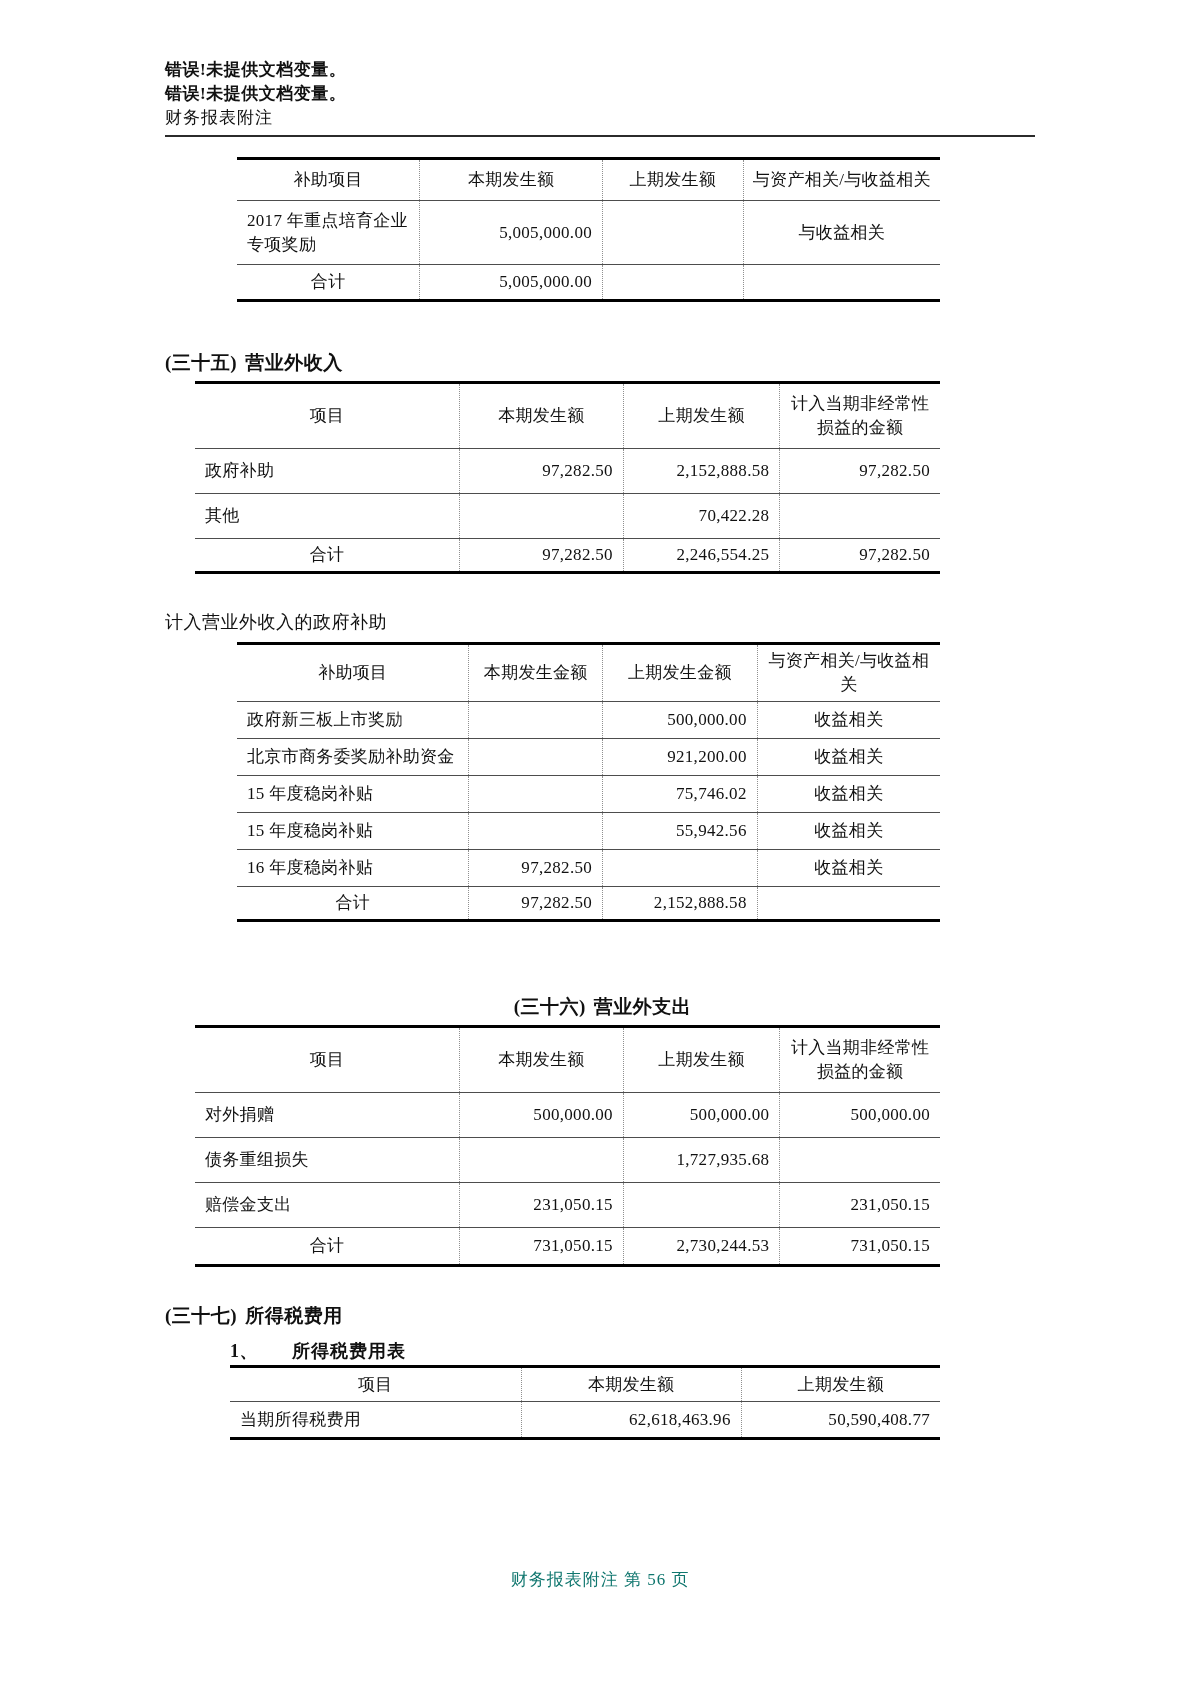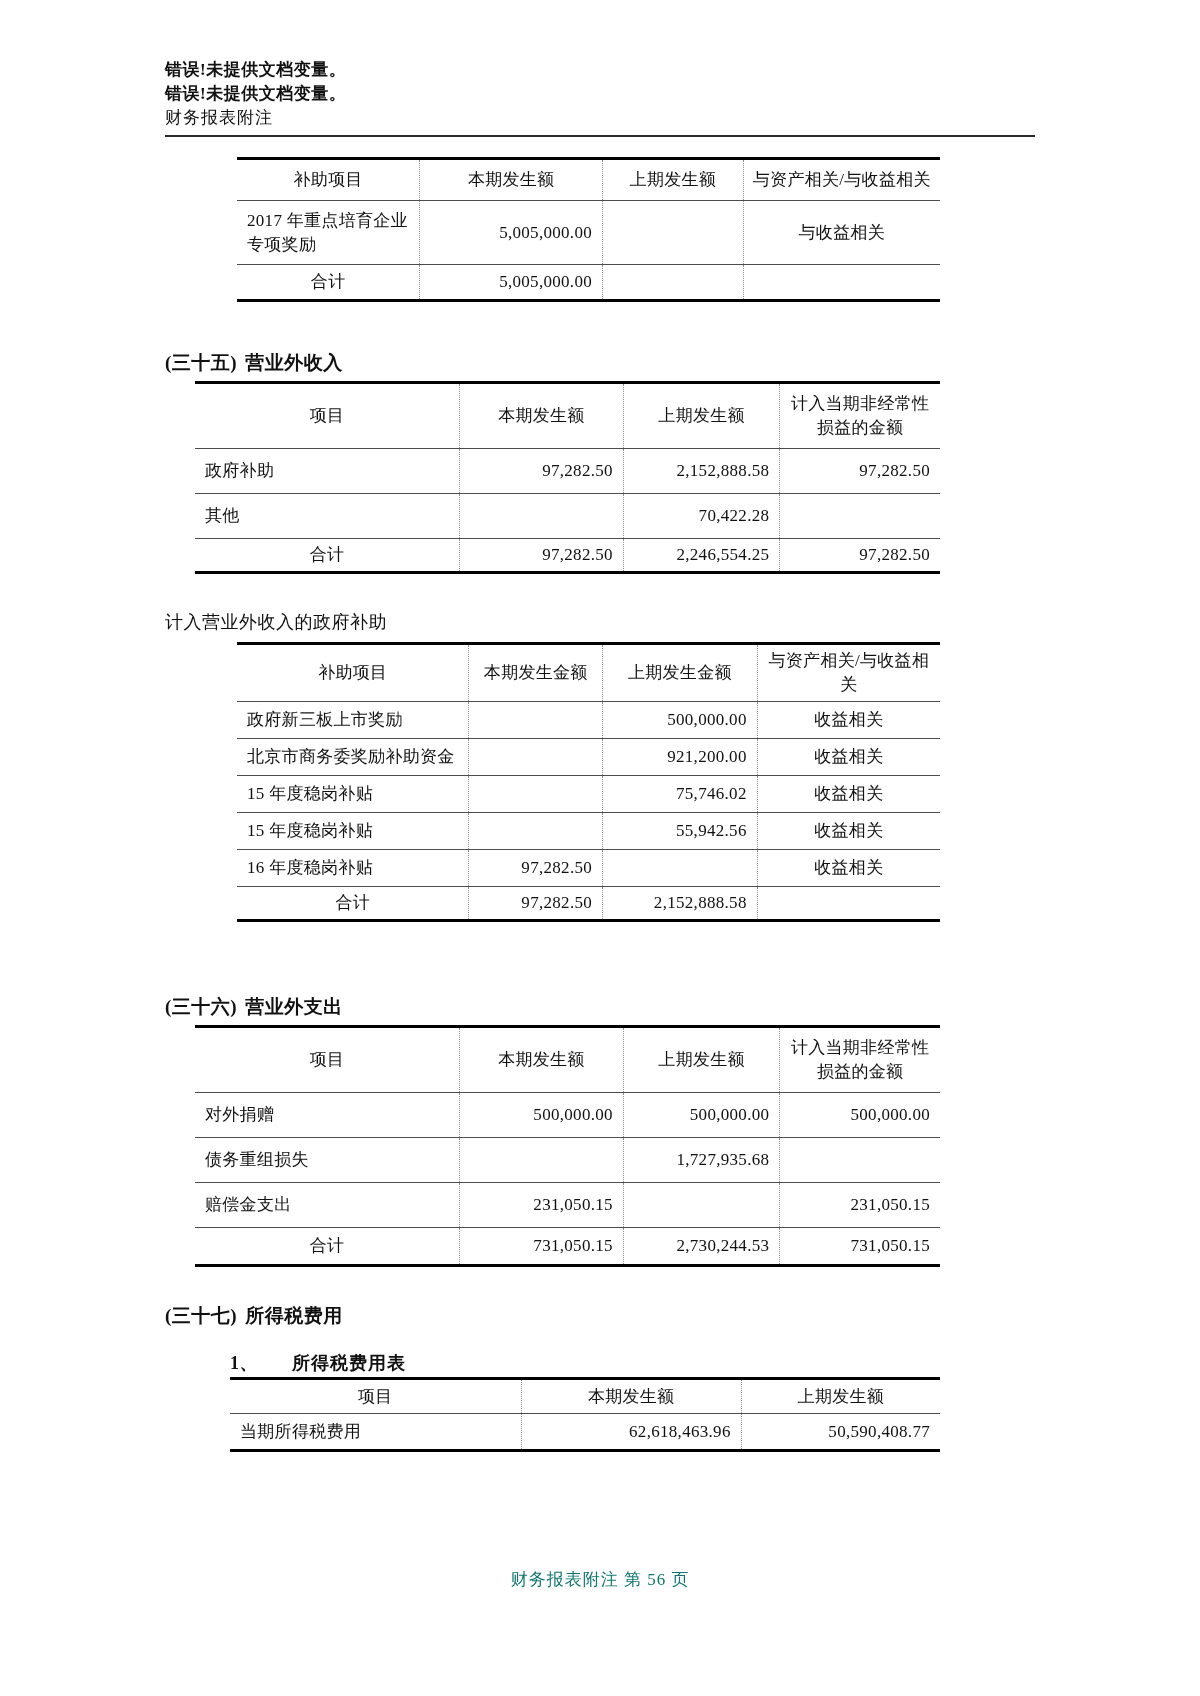--- a/index.html
+++ b/index.html
@@ -54,24 +54,24 @@
   .rh42{height:42px;} .rh36{height:36px;} .rh64{height:64px;margin-top:40px;}
   .rh66{height:66px;} .rh45{height:45px;} .rh34{height:34px;}
   .rh58{height:58px;} .rh80{height:80px;} .rh37{height:37px;}
   .rh38{height:38px;} .rh35{height:35px;}
 
   .mt-t1{margin-top:20px;margin-left:72px;width:703px;}
   .mt-h35{margin-top:48px;}
   .mt-t2{margin-top:5px;margin-left:30px;width:745px;}
   .mt-sub35{margin-top:36px;}
   .mt-t3{margin-top:8px;margin-left:72px;width:703px;}
-  .mt-h36{margin-top:72px;}
+  .mt-h36{margin-top:72px;text-align:center;}
   .mt-t4{margin-top:5px;margin-left:30px;width:745px;}
   .mt-h37{margin-top:36px;}
-  .mt-sub37{margin-top:22px;margin-left:65px;}
+  .mt-sub37{margin-top:10px;margin-left:65px;}
   .mt-t5{margin-top:2px;margin-left:65px;width:710px;}
 
   .footer{
     position:absolute;left:165px;top:1568px;width:870px;
     text-align:center;font-size:17px;color:#0f766e;letter-spacing:1px;
   }
 </style>
 </head>
 <body>
 

